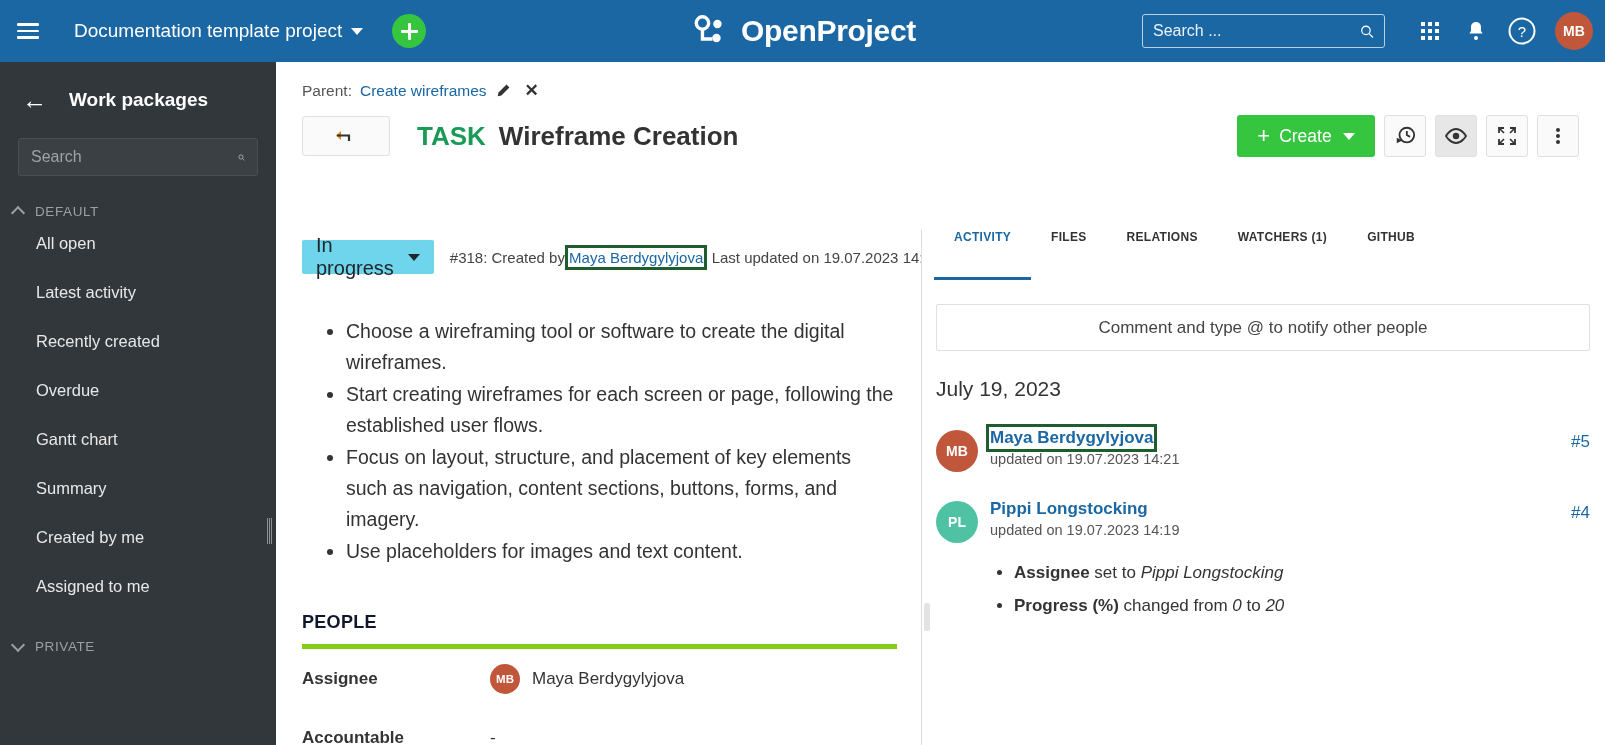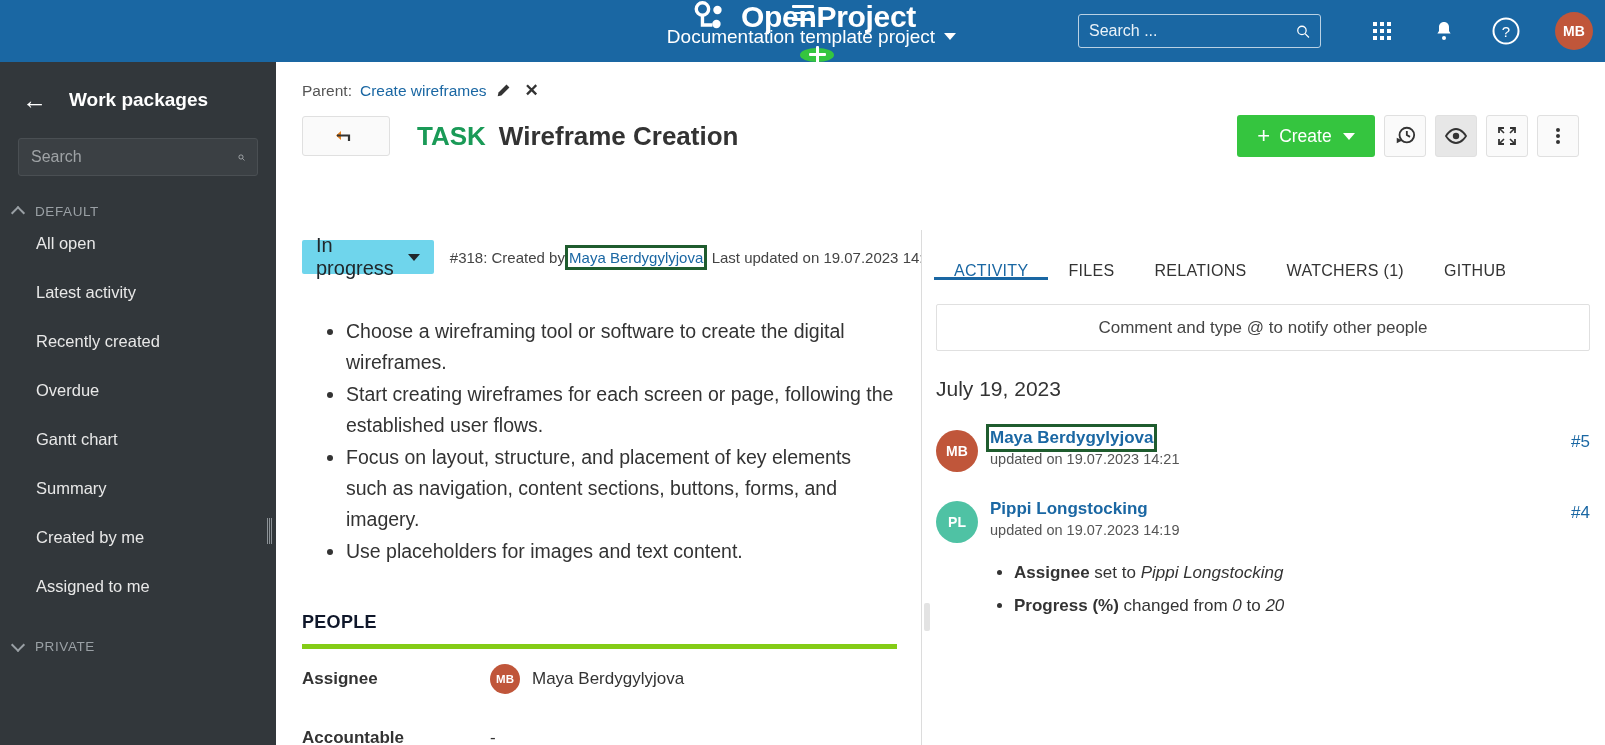--- a/index.html
+++ b/index.html
@@ -11,21 +11,20 @@
     color: #333333;
   }
 
   
   .top-header {
     position: absolute; top: 0; left: 0;
     width: 1605px; height: 62px;
     background: #1A67A3;
     display: flex; align-items: center;
     z-index: 30;
-    flex-direction: column;
   }
   .hamburger {
     width: 56px; height: 62px;
     display: flex; flex-direction: column; align-items: center; justify-content: center;
     gap: 4px; cursor: pointer;
   }
   .hamburger span { display:block; width: 22px; height: 2.6px; background:#fff; border-radius:1px; }
 
   .project-title {
     color: #fff; font-size: 19px; font-weight: 400;
@@ -53,21 +52,21 @@
 
   .brand {
     position: absolute; left: 50%; transform: translateX(-50%);
     display: flex; align-items: center; gap: 12px;
     color: #fff;
   }
   .brand-name { font-size: 30px; font-weight: 700; letter-spacing: -0.3px; }
 
   .header-right {
     position: absolute; right: 12px; top: 0; height: 62px;
-    display: flex; align-items: center; gap: 16px;
+    display: flex; align-items: center; gap: 0px;
   }
   .search-box {
     width: 243px; height: 34px;
     border: 1px solid #b9d1e4; border-radius: 3px;
     display:flex; align-items:center; padding: 0 10px;
     background: transparent; margin-right: 22px;
   }
   .search-box input {
     flex:1; background: transparent; border: none; outline: none;
     color: #ffffff; font-size: 16px; font-family: "Liberation Sans", sans-serif;
@@ -241,22 +240,22 @@
     width: 30px; height: 30px; border-radius:50%; color:#fff;
     display:flex; align-items:center; justify-content:center;
     font-size: 11.5px; font-weight:700;
   }
   .av-mb { background:#C0563A; }
   .av-pl { background:#4FC2A4; }
 
   
   .tabs { display:flex; align-items:flex-end; height: 50px; padding-left: 12px; gap: 0; }
   .tab {
-    padding: 0 20px; height: 50px; display:flex; align-items:flex-end;
-    font-size: 16px; font-weight:400; color:#333; letter-spacing:.3px; cursor:pointer;
+    padding: 0 20px; height: 50px; display:flex; align-items:flex-start;
+    font-size: 12px; font-weight:700; color:#333; letter-spacing:.3px; cursor:pointer;
   }
   .tab.active { color:#1A67A3; box-shadow: inset 0 -3px 0 0 #1A67A3; }
 
   .comment-box {
     margin: 24px 14px 0 14px; height: 47px;
     border:1px solid #e0e0e0; border-radius:2px;
     display:flex; align-items:center; justify-content:center;
     color:#444; font-size: 17px; cursor:pointer; background:#fff;
   }
 

